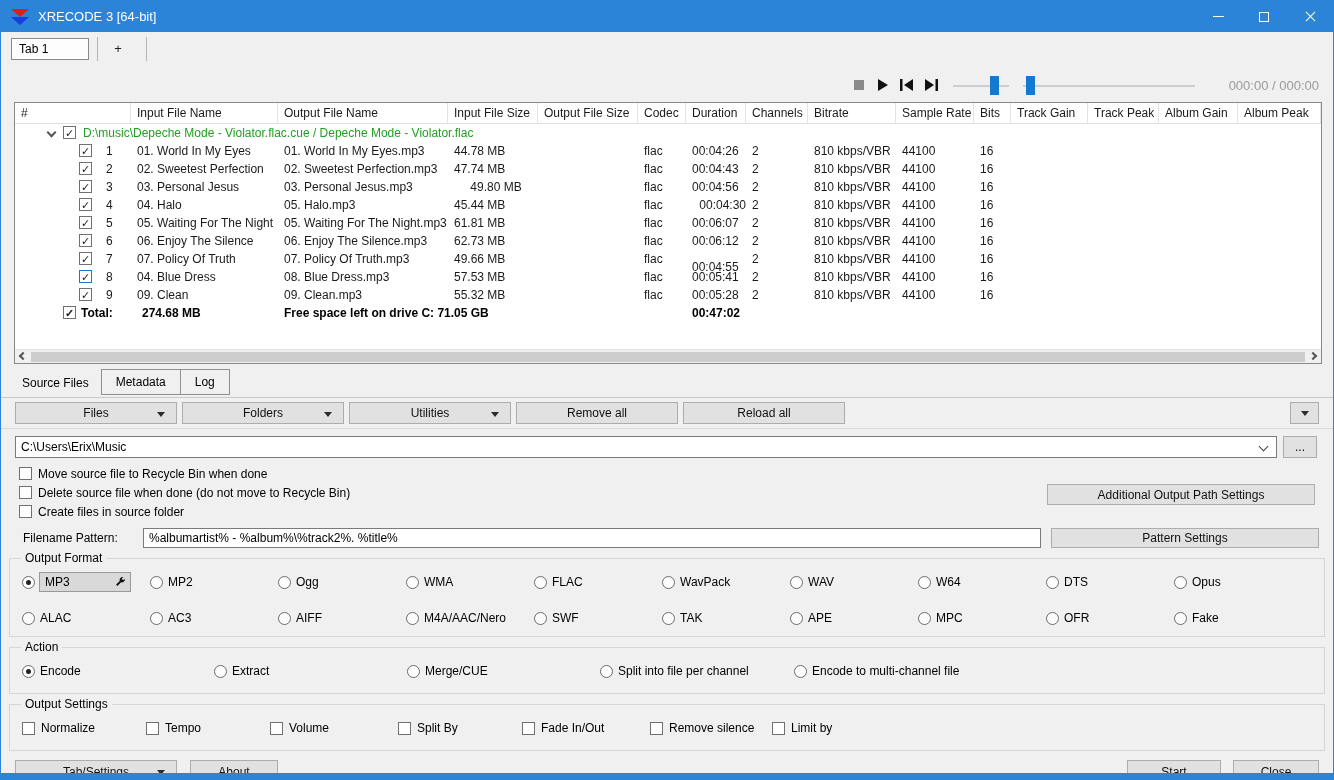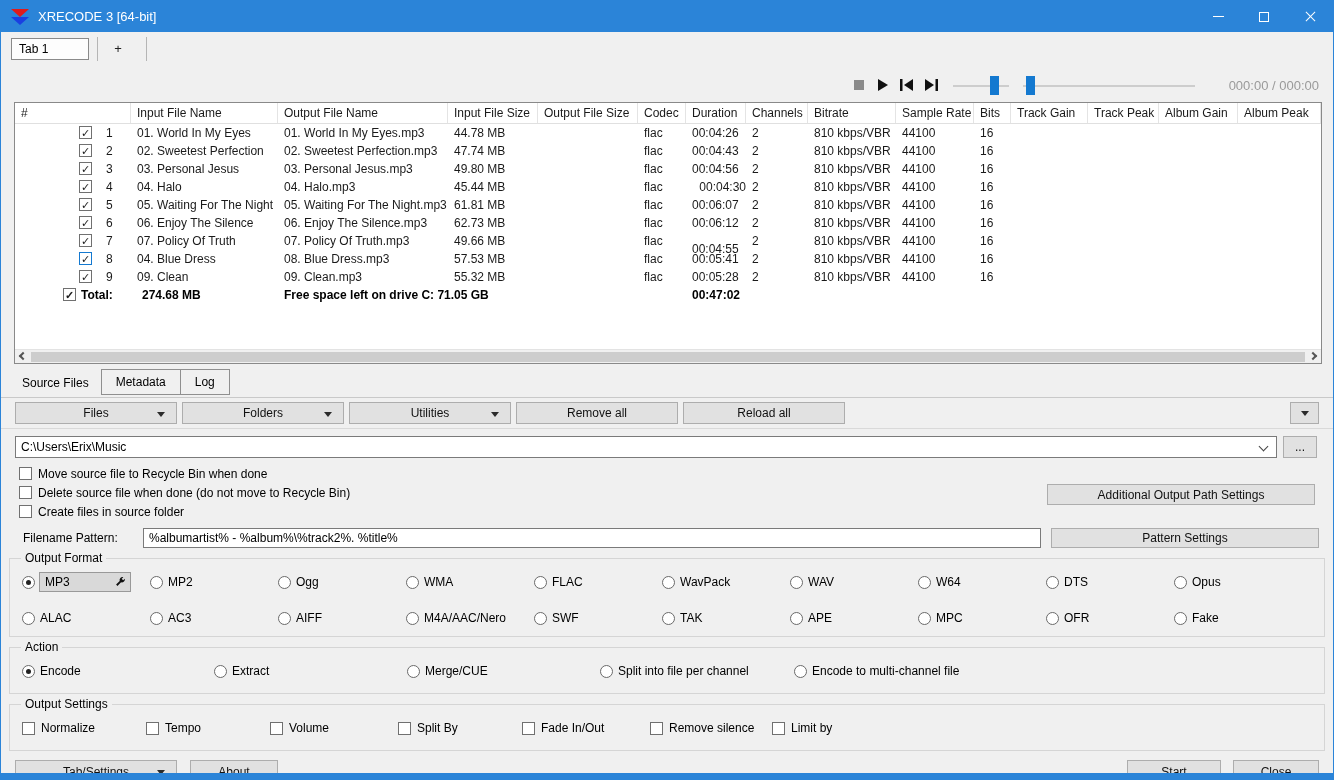--- a/index.html
+++ b/index.html
@@ -198,20 +198,25 @@
         <div class="hcell" style="width: 60px;">Duration</div>
         <div class="hcell" style="width: 62px;">Channels</div>
         <div class="hcell" style="width: 88px;">Bitrate</div>
         <div class="hcell" style="width: 78px;">Sample Rate</div>
         <div class="hcell" style="width: 37px;">Bits</div>
         <div class="hcell" style="width: 77px;">Track Gain</div>
         <div class="hcell" style="width: 71px;">Track Peak</div>
         <div class="hcell" style="width: 79px;">Album Gain</div>
         <div class="hcell" style="width: 83px;">Album Peak</div>
       </div>
+    <div class="grouprow">
+      <div class="chev" style="left:33px;"></div>
+      <div class="cb checked" style="left:48px;"></div>
+      <div class="glabel" style="left:68px; color:#21a121;">D:\music\Depeche Mode - Violator.flac.cue / Depeche Mode - Violator.flac</div>
+    </div>
     <div id="track-rows">
         <div class="trow">
           <div style="width: 116px; height: 100%; position: relative; flex: 0 0 auto;">
             <div class="cb checked" style="left: 64px;"></div>
             <span style="position: absolute; left: 91px; top: 2px;">1</span>
           </div>
           <div class="cell" style="width: 147px; flex: 0 0 auto;">01. World In My Eyes</div>
           <div class="cell" style="width: 170px; flex: 0 0 auto;">01. World In My Eyes.mp3</div>
           <div class="cell" style="width: 90px; flex: 0 0 auto;">44.78 MB</div>
           <div class="cell" style="width: 100px; flex: 0 0 auto;"></div>
@@ -246,40 +251,40 @@
           <div class="cell" style="width: 79px; flex: 0 0 auto;"></div>
           <div class="cell" style="width: 83px; flex: 0 0 auto;"></div>
         </div>
         <div class="trow">
           <div style="width: 116px; height: 100%; position: relative; flex: 0 0 auto;">
             <div class="cb checked" style="left: 64px;"></div>
             <span style="position: absolute; left: 91px; top: 2px;">3</span>
           </div>
           <div class="cell" style="width: 147px; flex: 0 0 auto;">03. Personal Jesus</div>
           <div class="cell" style="width: 170px; flex: 0 0 auto;">03. Personal Jesus.mp3</div>
-          <div class="cell" style="width: 90px; flex: 0 0 auto;">49.80 MB</div>
+          <div class="cell" style="width: 90px; flex: 0 0 auto; text-align: center;">49.80 MB</div>
           <div class="cell" style="width: 100px; flex: 0 0 auto;"></div>
           <div class="cell" style="width: 48px; flex: 0 0 auto;">flac</div>
           <div class="cell" style="width: 60px; flex: 0 0 auto;">00:04:56</div>
           <div class="cell" style="width: 62px; flex: 0 0 auto;">2</div>
           <div class="cell" style="width: 88px; flex: 0 0 auto;">810 kbps/VBR</div>
           <div class="cell" style="width: 78px; flex: 0 0 auto;">44100</div>
           <div class="cell" style="width: 37px; flex: 0 0 auto;">16</div>
           <div class="cell" style="width: 77px; flex: 0 0 auto;"></div>
           <div class="cell" style="width: 71px; flex: 0 0 auto;"></div>
           <div class="cell" style="width: 79px; flex: 0 0 auto;"></div>
           <div class="cell" style="width: 83px; flex: 0 0 auto;"></div>
         </div>
         <div class="trow">
           <div style="width: 116px; height: 100%; position: relative; flex: 0 0 auto;">
             <div class="cb checked" style="left: 64px;"></div>
             <span style="position: absolute; left: 91px; top: 2px;">4</span>
           </div>
           <div class="cell" style="width: 147px; flex: 0 0 auto;">04. Halo</div>
-          <div class="cell" style="width: 170px; flex: 0 0 auto;">04. Halo.mp3</div>
+          <div class="cell" style="width: 170px; flex: 0 0 auto;">05. Halo.mp3</div>
           <div class="cell" style="width: 90px; flex: 0 0 auto;">45.44 MB</div>
           <div class="cell" style="width: 100px; flex: 0 0 auto;"></div>
           <div class="cell" style="width: 48px; flex: 0 0 auto;">flac</div>
           <div class="cell" style="width: 60px; flex: 0 0 auto; text-align: right;">00:04:30</div>
           <div class="cell" style="width: 62px; flex: 0 0 auto;">2</div>
           <div class="cell" style="width: 88px; flex: 0 0 auto;">810 kbps/VBR</div>
           <div class="cell" style="width: 78px; flex: 0 0 auto;">44100</div>
           <div class="cell" style="width: 37px; flex: 0 0 auto;">16</div>
           <div class="cell" style="width: 77px; flex: 0 0 auto;"></div>
           <div class="cell" style="width: 71px; flex: 0 0 auto;"></div>

